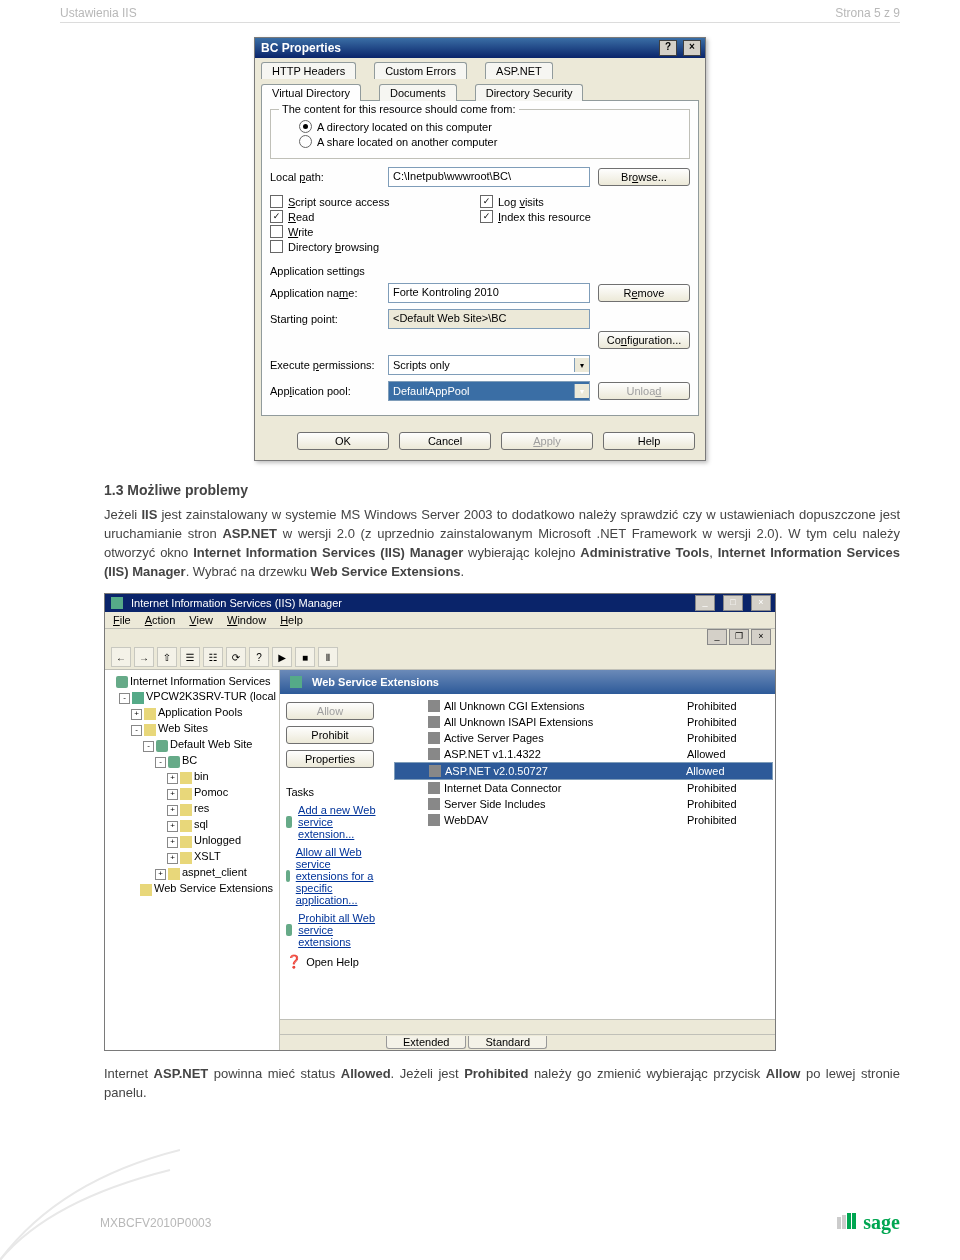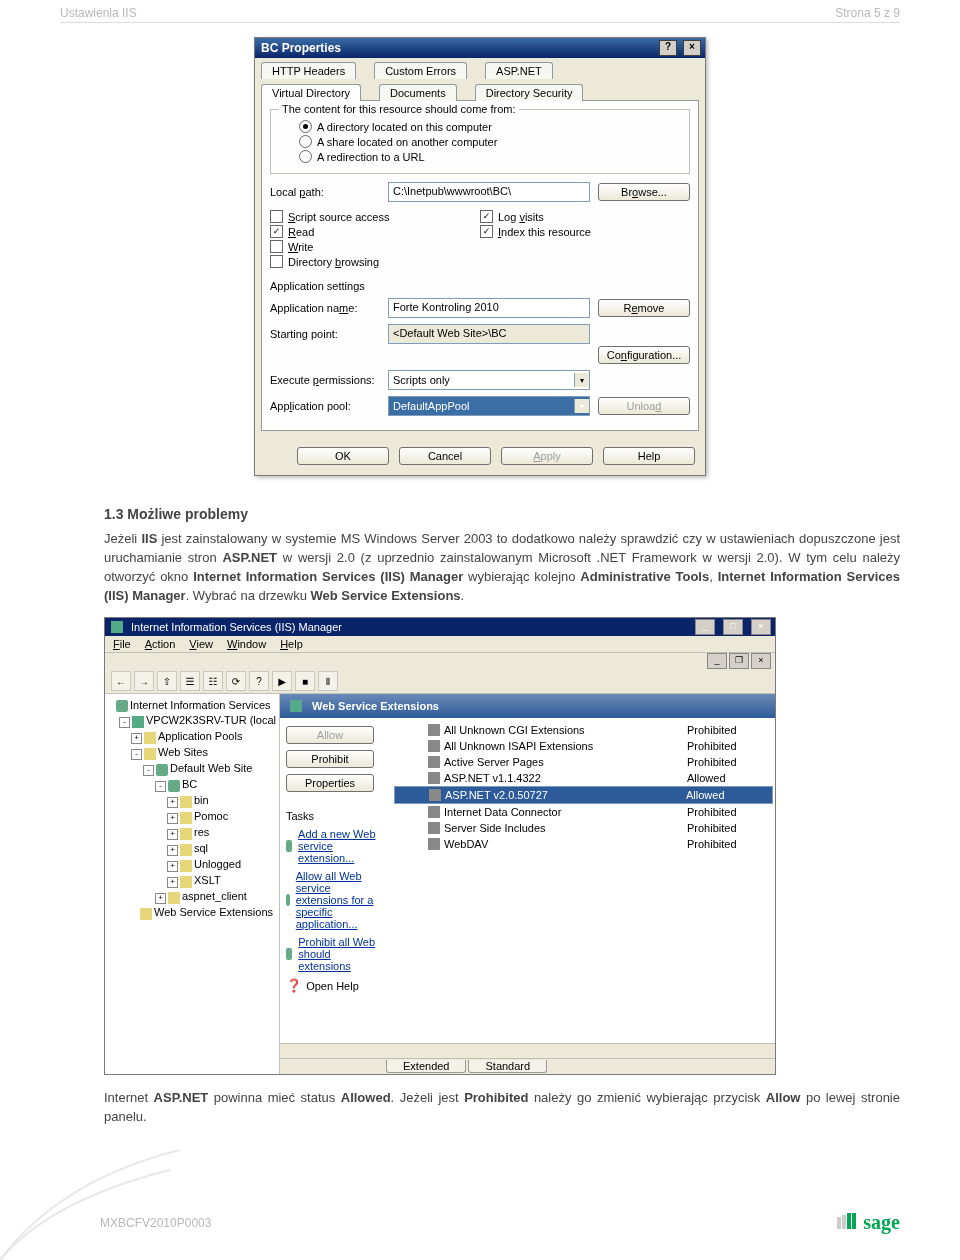--- a/index.html
+++ b/index.html
@@ -28,21 +28,21 @@
   .inp{flex:1;border:1px solid #7f9db9;background:#fff;padding:2px 4px;height:14px;font-size:11px;}
   .inp.ro{background:#ece9d8;}
   .btn{border:1px solid #707070;background:linear-gradient(#fefefe,#ece9d8);padding:2px 0;font-size:11px;width:90px;text-align:center;border-radius:3px;}
   .btn.dis{color:#9e9e9e;}
   .checks2{display:flex;}
   .col{flex:1;}
   .dlg-btns{display:flex;gap:10px;justify-content:flex-end;padding:10px;}
   .sel{flex:1;border:1px solid #7f9db9;background:#fff;padding:2px 4px;height:14px;font-size:11px;display:flex;align-items:center;justify-content:space-between;}
   .sel .arr{width:14px;height:14px;background:#ece9d8;border-left:1px solid #7f9db9;display:flex;align-items:center;justify-content:center;font-size:8px;margin:-2px -4px -2px 0;}
   
-  .sec-h{font-size:14px;margin:30px 0 8px 44px;}
+  .sec-h{font-size:14px;margin:21px 0 8px 44px;}
   .para{margin:0 0 12px 44px;font-size:13px;line-height:1.45;text-align:justify;}
   
   .win2{width:670px;margin:0 0 14px 44px;border:1px solid #7a7a7a;background:#ece9d8;font-size:11px;color:#000;}
   .menubar{display:flex;gap:14px;padding:2px 8px;font-size:11px;border-bottom:1px solid #c0c0b8;}
   .toolbar{display:flex;gap:3px;padding:2px 6px;border-bottom:1px solid #c0c0b8;}
   .ticon{width:18px;height:18px;border:1px solid #c8c8c0;background:#f4f2e8;font-size:10px;display:flex;align-items:center;justify-content:center;}
   .win-body{display:flex;height:380px;}
   .tree{width:170px;border-right:1px solid #c0c0b8;background:#fff;padding:4px 2px;overflow:hidden;}
   .tn{white-space:nowrap;padding:1px 0;}
   .plus{display:inline-block;width:9px;height:9px;border:1px solid #888;font-size:8px;line-height:8px;text-align:center;margin-right:2px;}
@@ -114,24 +114,20 @@
             <div class="radio-row">
               <span class="radio">
                 <span class="dot"></span>
               </span>
               <span>A directory located on this computer</span>
             </div>
             <div class="radio-row">
               <span class="radio"></span>
               <span>A share located on another computer</span>
             </div>
-            <div class="radio-row">
-              <span class="radio"></span>
-              <span>A redirection to a URL</span>
-            </div>
           </div>
       </div>
       <div class="field-row">
         <span class="lbl">Local <span class="u">p</span>ath:</span>
         <span class="inp">C:\Inetpub\wwwroot\BC\</span>
         <span class="btn">Br<span class="u">o</span>wse...</span>
       </div>
       <div class="checks2">
         <div class="col" id="clc">
             <div class="check-row" style="margin-left: 0px;">
@@ -271,21 +267,21 @@
                 <div class="link">
                   <span class="gicon"></span>
                   <span>Add a new Web service extension...</span>
                 </div>
                 <div class="link">
                   <span class="gicon"></span>
                   <span>Allow all Web service extensions for a specific application...</span>
                 </div>
                 <div class="link">
                   <span class="gicon"></span>
-                  <span>Prohibit all Web should extensions</span>
+                  <span>Prohibit all Web service extensions</span>
                 </div>
                 <div class="link" style="color: rgb(0, 0, 0); text-decoration: none;">
                   <span style="color:#1a6;font-size:13px;">❓</span>
                   <span>Open Help</span>
                 </div>
               </div>
           </div>
           <div class="tbl">
             <div id="rows">
                 <div class="trow">

